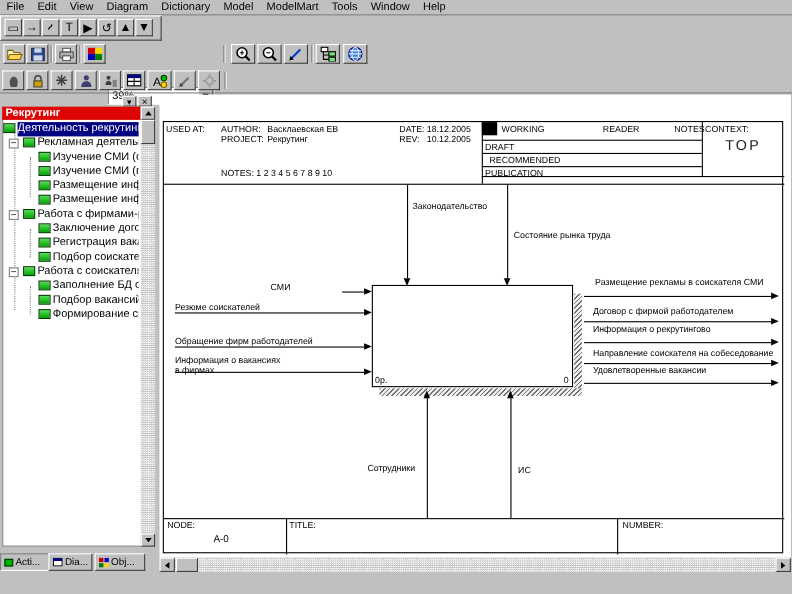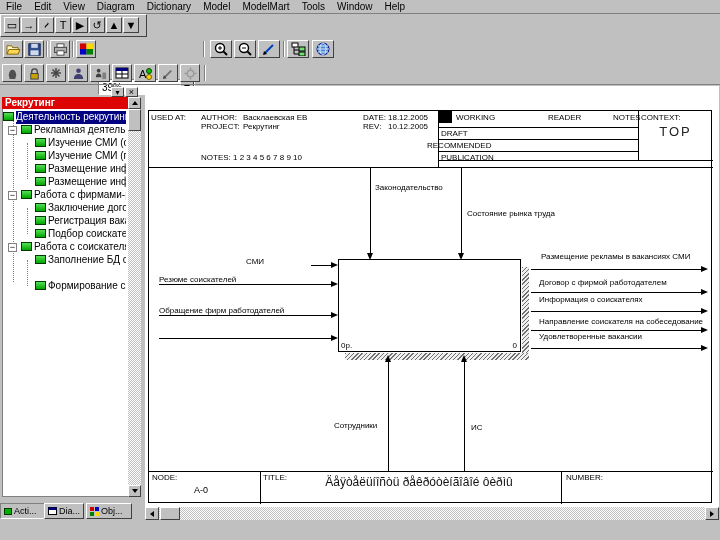--- a/index.html
+++ b/index.html
@@ -313,20 +313,24 @@
     </div>
   <div class="trow l1" style="top:241px">
       <span class="texp"></span>
       <span class="ticon"></span>
       <span class="tlabel">Работа с соискателями</span>
     </div>
   <div class="trow l2" style="top:254px">
       <span class="ticon"></span>
       <span class="tlabel">Заполнение БД соиск</span>
     </div>
+  <div class="trow l2" style="top:267px">
+      <span class="ticon"></span>
+      <span class="tlabel">Подбор вакансий</span>
+    </div>
   <div class="trow l2" style="top:280px">
       <span class="ticon"></span>
       <span class="tlabel">Формирование списк</span>
     </div>
 
   <div class="abs dither" style="left:128px;top:97px;width:13px;height:400px"></div>
   <div class="sbtn raised" style="left:128px;top:97px;width:13px;height:12px">
       <span class="tri-u"></span>
     </div>
   <div class="abs raised" style="left:128px;top:109px;width:13px;height:22px"></div>
@@ -371,21 +375,21 @@
     <span class="lbl" style="left:239px;top:11px">10.12.2005</span>
 
     <div class="vl" style="left:289px;top:0;height:56px"></div>
     <div class="abs" style="left:289px;top:0;width:14px;height:12px;background:#000"></div>
     <span class="lbl" style="left:307px;top:2px">WORKING</span>
     <span class="lbl" style="left:399px;top:2px">READER</span>
     <span class="lbl" style="left:464px;top:2px">NOTES</span>
     <div class="hl" style="left:289px;top:16px;width:200px"></div>
     <span class="lbl" style="left:292px;top:18px">DRAFT</span>
     <div class="hl" style="left:289px;top:28px;width:200px"></div>
-    <span class="lbl" style="left:278px;top:30px">RECOMMENDED</span>
+    <span class="lbl" style="left:296px;top:30px">RECOMMENDED</span>
     <div class="hl" style="left:289px;top:40px;width:200px"></div>
     <span class="lbl" style="left:292px;top:42px">PUBLICATION</span>
     <div class="hl" style="left:289px;top:49px;width:275px"></div>
     <div class="vl" style="left:489px;top:0;height:49px"></div>
     <span class="lbl" style="left:492px;top:2px">CONTEXT:</span>
     <div id="ctxtop">TOP</div>
     <div class="hl" style="left:0;top:56px;width:564px"></div>
 
     <div class="vl" style="left:221px;top:57px;height:85px"></div>
     <span class="ah-d" style="left:218px;top:142px"></span>
@@ -396,37 +400,39 @@
 
     <span class="lbl" style="left:97px;top:146px">СМИ</span>
     <div class="hl" style="left:162px;top:154px;width:20px"></div>
     <span class="ah-r" style="left:182px;top:151px"></span>
     <span class="lbl" style="left:10px;top:164px">Резюме соискателей</span>
     <div class="hl" style="left:10px;top:173px;width:172px"></div>
     <span class="ah-r" style="left:182px;top:170px"></span>
     <span class="lbl" style="left:10px;top:195px">Обращение фирм работодателей</span>
     <div class="hl" style="left:10px;top:204px;width:172px"></div>
     <span class="ah-r" style="left:182px;top:201px"></span>
+    <span class="lbl ml" style="left:10px;top:212px">Информация о вакансиях
+в фирмах</span>
     <div class="hl" style="left:10px;top:227px;width:172px"></div>
     <span class="ah-r" style="left:182px;top:224px"></span>
 
     <div class="abs hatch" style="left:373px;top:156px;width:7px;height:93px"></div>
     <div class="abs hatch" style="left:196px;top:242px;width:184px;height:7px"></div>
     <div id="ctxbox">
       <span id="boxcost">0р.</span>
       <span id="boxnum">0</span>
     </div>
 
-    <span class="lbl" style="left:392px;top:141px">Размещение рекламы в вакансиях СМИ</span>
+    <span class="lbl" style="left:392px;top:141px">Размещение рекламы в соискателя СМИ</span>
     <div class="hl" style="left:382px;top:158px;width:170px"></div>
     <span class="ah-r" style="left:552px;top:155px"></span>
     <span class="lbl" style="left:390px;top:167px">Договор с фирмой работодателем</span>
     <div class="hl" style="left:382px;top:181px;width:170px"></div>
     <span class="ah-r" style="left:552px;top:178px"></span>
-    <span class="lbl" style="left:390px;top:184px">Информация о соискателях</span>
+    <span class="lbl" style="left:390px;top:184px">Информация о рекрутингово</span>
     <div class="hl" style="left:382px;top:200px;width:170px"></div>
     <span class="ah-r" style="left:552px;top:197px"></span>
     <span class="lbl" style="left:390px;top:206px">Направление соискателя на собеседование</span>
     <div class="hl" style="left:382px;top:219px;width:170px"></div>
     <span class="ah-r" style="left:552px;top:216px"></span>
     <span class="lbl" style="left:390px;top:221px">Удовлетворенные вакансии</span>
     <div class="hl" style="left:382px;top:237px;width:170px"></div>
     <span class="ah-r" style="left:552px;top:234px"></span>
 
     <span class="ah-u" style="left:236px;top:244px"></span>
@@ -435,21 +441,20 @@
     <span class="ah-u" style="left:312px;top:244px"></span>
     <div class="vl" style="left:315px;top:250px;height:110px"></div>
     <span class="lbl" style="left:322px;top:312px">ИС</span>
 
     <div class="hl" style="left:0;top:360px;width:564px"></div>
     <div class="vl" style="left:111px;top:360px;height:33px"></div>
     <div class="vl" style="left:412px;top:360px;height:33px"></div>
     <span class="lbl" style="left:3px;top:362px">NODE:</span>
     <span class="lbl" style="left:45px;top:375px;font-size:9px">A-0</span>
     <span class="lbl" style="left:114px;top:362px">TITLE:</span>
-    <div id="ftitle">Äåÿòåëüíîñòü ðåêðóòèíãîâîé ôèðìû</div>
     <span class="lbl" style="left:417px;top:362px">NUMBER:</span>
   </div>
 
   <div class="abs dither" style="left:145px;top:507px;width:574px;height:13px"></div>
   <div class="sbtn raised" style="left:145px;top:507px;width:14px;height:13px">
       <span class="tri-l"></span>
     </div>
   <div class="abs raised" style="left:160px;top:507px;width:20px;height:13px"></div>
   <div class="sbtn raised" style="left:705px;top:507px;width:14px;height:13px">
       <span class="tri-r"></span>

